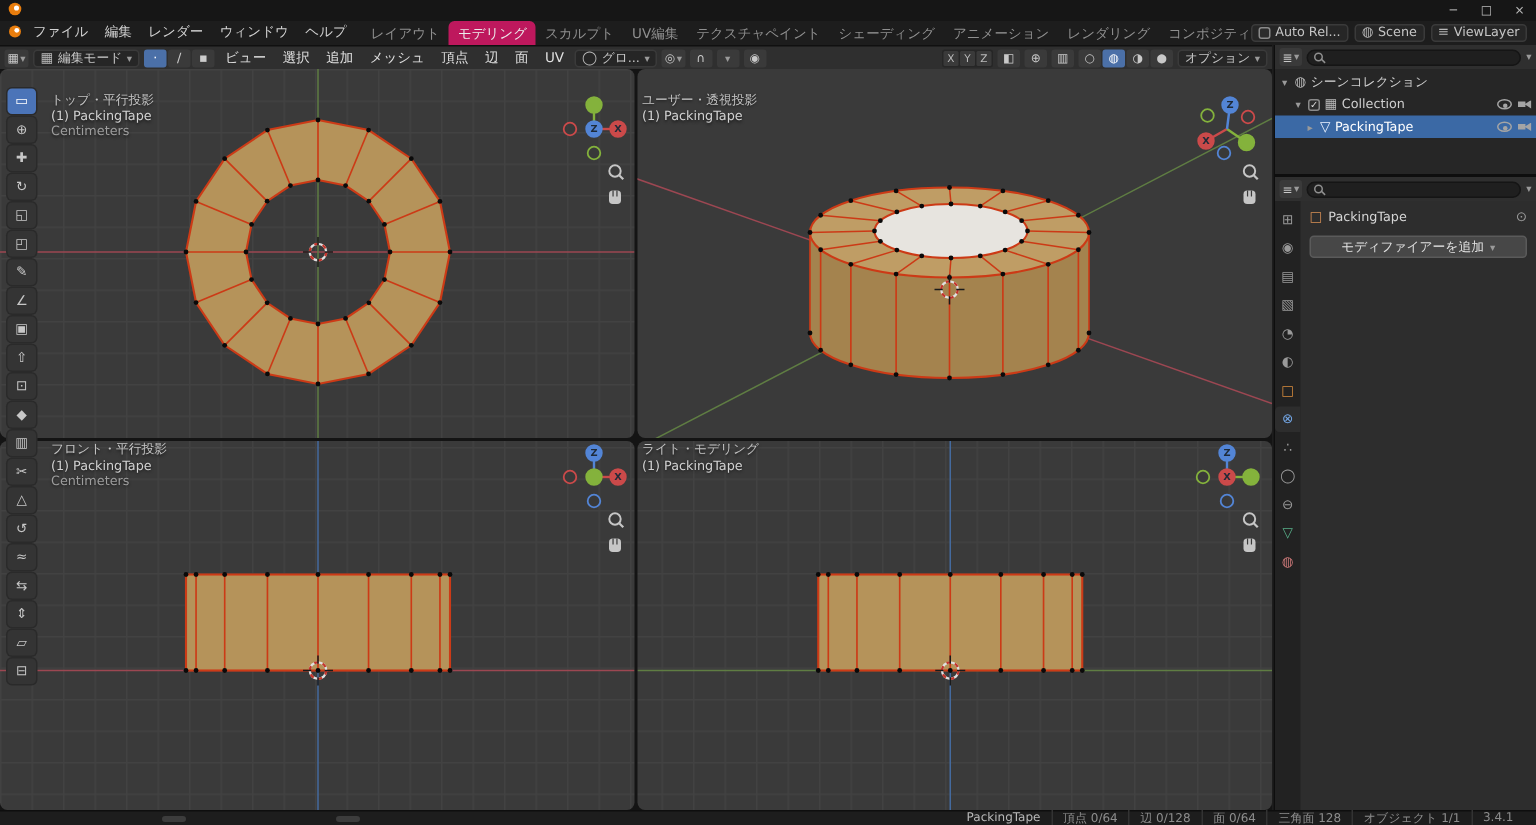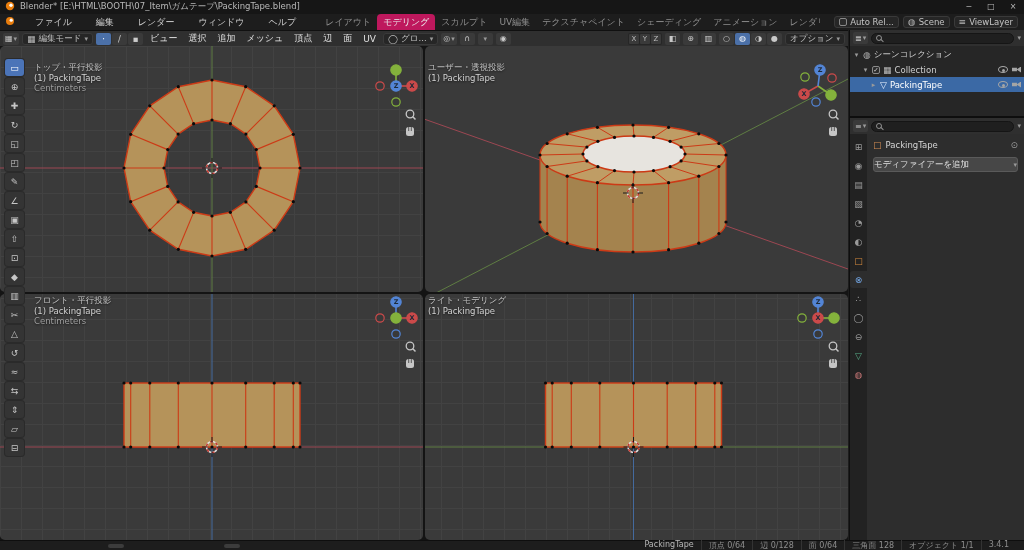--- a/index.html
+++ b/index.html
@@ -4,21 +4,21 @@
 <style>
 *{margin:0;padding:0;box-sizing:border-box}
 html,body{background:#000}
 .app{position:relative;width:1024px;height:550px;background:#1d1d1d;font-family:"DejaVu Sans","Liberation Sans",sans-serif;color:#cfcfcf;font-size:10px;overflow:hidden}
 
 .titlebar{position:absolute;top:0;left:0;right:0;height:14px;background:#161616;display:flex;align-items:center;gap:5px;padding:0 0 0 5px}
 .title-text{font-size:8.5px;color:#b9b9b9;white-space:nowrap}
 .win-btns{margin-left:auto;display:flex;height:14px}
 .winbtn{width:22px;text-align:center;font-size:8px;color:#bbb;line-height:14px}
 
-.menubar{position:absolute;top:14px;left:0;right:0;height:16px;background:#1d1d1d;display:flex;align-items:center;padding:0 4px;gap:14px;overflow:hidden}
+.menubar{position:absolute;top:14px;left:0;right:0;height:16px;background:#1d1d1d;display:flex;align-items:center;padding:0 4px;gap:1px;overflow:hidden}
 .menu-item{padding:0 5px;font-size:9px;color:#d2d2d2;line-height:16px;white-space:nowrap}
 .ws-tabs{display:flex;margin-left:4px;align-items:center;height:16px;min-width:0;overflow:hidden;flex-shrink:1}
 .ws-tab{padding:2px 6px 1px;font-size:9px;color:#8f8f8f;border-radius:4px 4px 0 0;white-space:nowrap}
 .ws-tab.active{background:#be185d;color:#ececec}
 .mb-right{margin-left:auto;display:flex;align-items:flex-start;gap:4px;flex-shrink:0;padding-right:2px}
 .pill{display:flex;align-items:center;gap:3px;background:#262626;border:1px solid #3a3a3a;border-radius:3px;padding:0 4px;height:12px;font-size:8.5px;color:#c5c5c5;white-space:nowrap}
 .dd{font-size:7px;color:#9a9a9a}
 .oi{font-size:9px;color:#b9b9b9}
 .checkbox{width:8px;height:8px;border:1px solid #8a8a8a;border-radius:2px;font-size:6.5px;line-height:7px;text-align:center;color:#ddd;background:#2c2c2c}
 
@@ -61,41 +61,40 @@
 .mesh{color:#7bbf8e}
 .properties{flex:1;display:flex;flex-direction:column;background:#2d2d2d}
 .prop-body{flex:1;display:flex;min-height:0}
 .prop-tabs{width:17px;background:#222;display:flex;flex-direction:column;padding-top:4px;gap:2px}
 .ptab{height:17px;display:flex;align-items:center;justify-content:center;font-size:9px;color:#9a9a9a}
 .ptab.active{background:#2d2d2d;border-radius:3px 0 0 3px;color:#74a8e8}
 .prop-content{flex:1;padding:6px 6px;display:flex;flex-direction:column;gap:7px;min-width:0}
 .breadcrumb{display:flex;align-items:center;gap:4px;font-size:8.5px;color:#d5d5d5}
 .breadcrumb .obj{color:#d89055}
 .pin{margin-left:auto;font-size:9px;color:#9a9a9a}
-.addmod{height:15px;background:#474747;border:1px solid #5a5a5a;border-radius:3px;display:flex;align-items:center;justify-content:space-between;gap:4px;font-size:8.5px;color:#e2e2e2;white-space:nowrap;overflow:hidden}
+.addmod{height:15px;background:#474747;border:1px solid #5a5a5a;border-radius:3px;display:flex;align-items:center;justify-content:center;gap:4px;font-size:8.5px;color:#e2e2e2;white-space:nowrap;overflow:hidden}
 
 .statusbar{position:absolute;bottom:0;left:0;right:0;height:10px;background:#1d1d1d;border-top:1px solid #0e0e0e;display:flex;align-items:center;padding:0 8px;font-size:8px;color:#8d8d8d}
 .km{width:16px;height:4px;background:#3c3c3c;border-radius:2px;flex:none}
 .km.k1{margin-left:100px}.km.k2{margin-left:100px}
 .sb-right{margin-left:auto;display:flex;white-space:nowrap}
 .sb-item{padding:0 7px;border-left:1px solid #333}
 .sb-item:first-child{border-left:none}
 .sb-obj{color:#b8b8b8}
 </style>
 </head>
 <body>
 
 <div class="app">
 
   <div class="titlebar">
     <span><svg width="10" height="10">
           <circle cx="5" cy="5" r="4.2" fill="#e87d0d"></circle>
           <circle cx="6" cy="4.3" r="1.7" fill="#fff"></circle>
         </svg></span>
-    <span class="title-text">Blender* [E:\HTML\BOOTH\07_Item\ガムテープ\PackingTape.blend]</span>
     <span class="win-btns">
       <span class="winbtn">─</span>
       <span class="winbtn">□</span>
       <span class="winbtn close">×</span>
     </span>
   </div>
 
   <div class="menubar">
     <span><svg width="12" height="10">
           <circle cx="6" cy="5" r="4" fill="#e87d0d"></circle>

